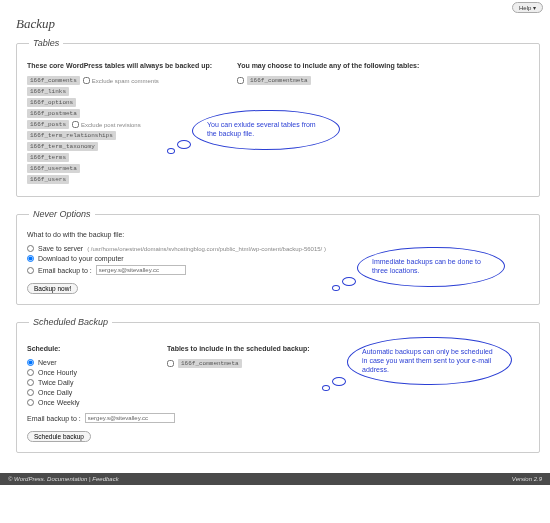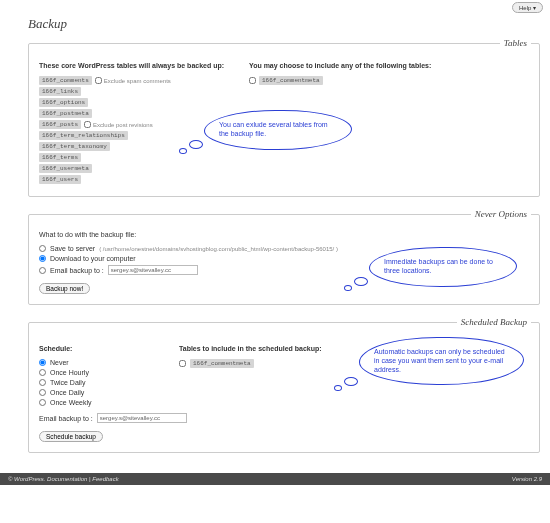--- a/index.html
+++ b/index.html
@@ -1,22 +1,22 @@
 <!DOCTYPE html>
 <html><head>
 <meta charset="utf-8">
 <style>
   *{box-sizing:border-box;margin:0;padding:0;}
   body{font-family:"Lucida Grande","Lucida Sans Unicode",Verdana,sans-serif;font-size:7px;color:#333;background:#fff;width:550px;position:relative;}
   .topbar{position:relative;height:12px;}
   .help-btn{position:absolute;right:7px;top:2px;font-size:6px;padding:1px 6px;border:1px solid #aaa;border-radius:7px;background:#eee;color:#333;}
-  .wrap{padding:4px 10px 2px 28px;}
+  .wrap{padding:4px 10px 2px 16px;}
   h1{font-family:Georgia,"Times New Roman",serif;font-style:italic;font-weight:normal;font-size:13px;color:#444;margin:0 0 6px 0;}
   fieldset{border:1px solid #ccc;border-radius:2px;padding:8px 10px 10px 10px;margin-bottom:12px;position:relative;}
-  legend{font-family:Liberation Serif, serif;font-style:italic;font-size:9px;font-weight:normal;color:#444;padding:0 4px;margin-left:2px;text-align:right;}
+  legend{font-family:Liberation Sans, sans-serif;font-style:italic;font-size:9px;font-weight:normal;color:#444;padding:0 4px;margin-left:2px;}
   .cols{display:flex;gap:20px;margin-top:6px;}
   .col{flex:1;}
   .hd{font-size:7px;font-weight:bold;margin-bottom:7px;}
   ul{list-style:none;}
   ul li{margin-bottom:2px;display:flex;align-items:center;gap:3px;}
   .tbl{display:inline-block;background:#d5d5d5;color:#555;font-family:"Courier New",monospace;font-size:6px;padding:1px 3px;border-radius:1px;}
   .sil{color:#888;font-size:6px;display:flex;align-items:center;gap:2px;}
   input[type=checkbox],input[type=radio]{width:7px;height:7px;margin:0;}
   .optrow{display:flex;align-items:center;gap:4px;margin-bottom:3px;font-size:7px;}
   input[type=text]{font-size:6px;border:1px solid #bbb;padding:1px 2px;width:90px;color:#666;}

